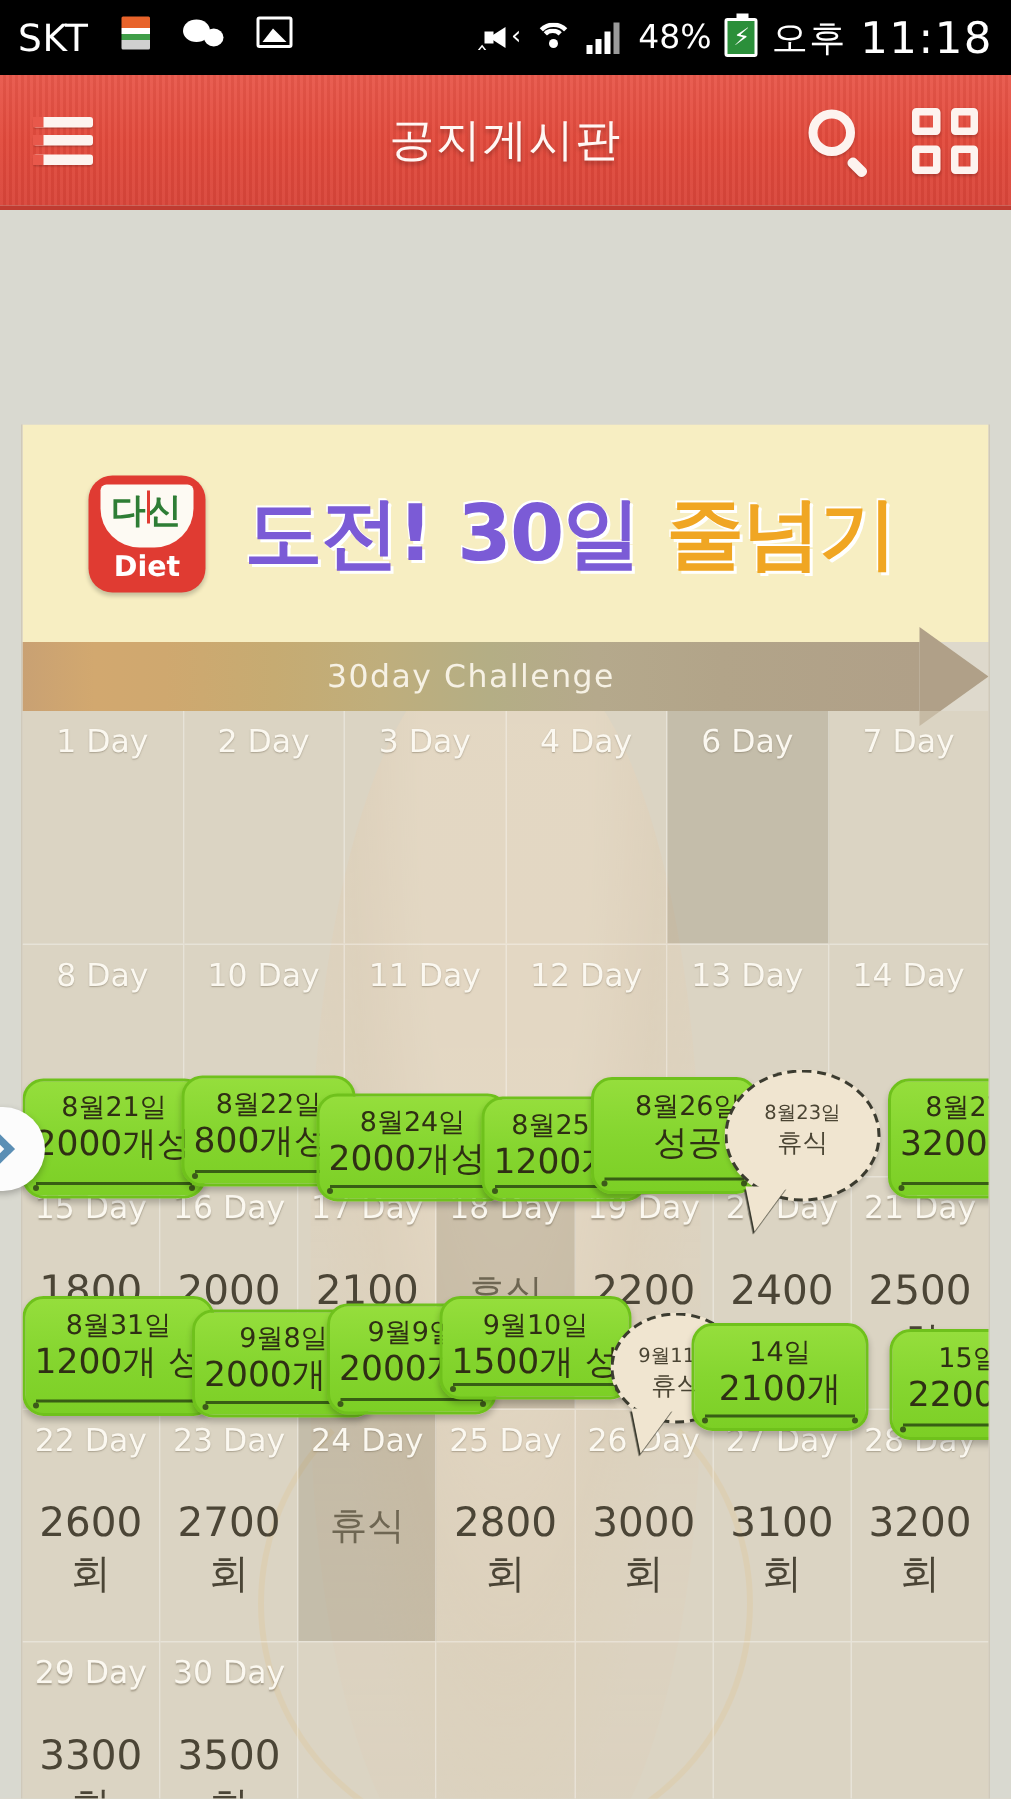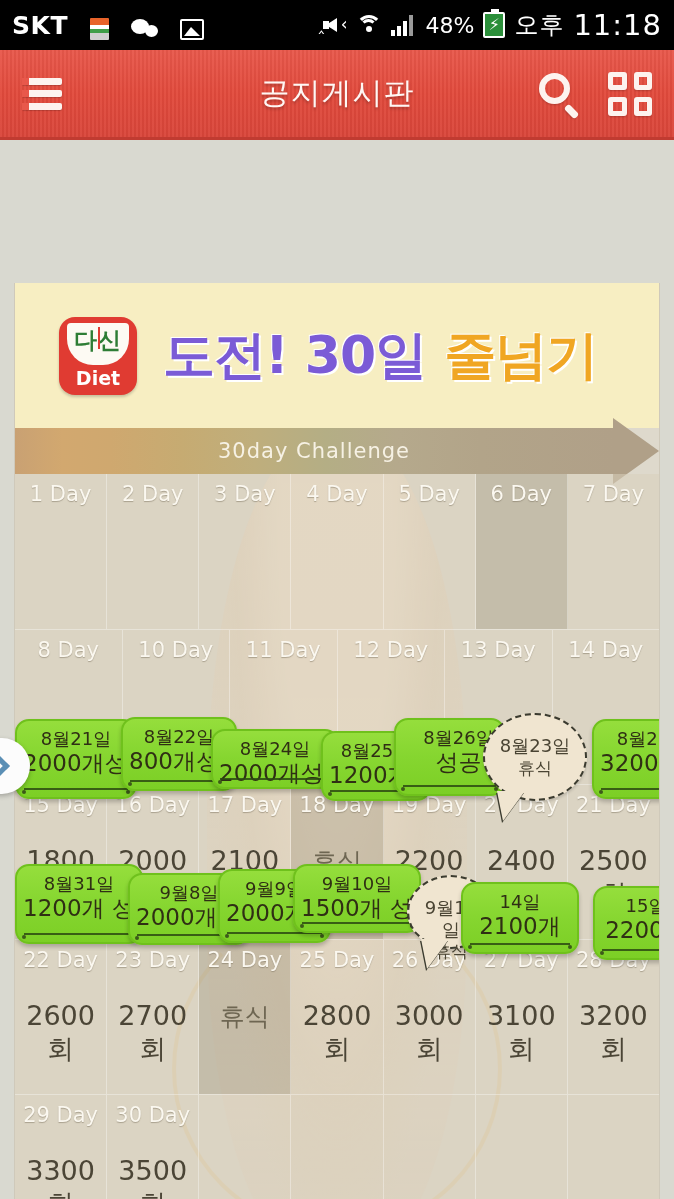--- a/index.html
+++ b/index.html
@@ -9,21 +9,21 @@
     font-family: "DejaVu Sans", "Liberation Sans", sans-serif;
     overflow: hidden;
   }
   .phone { position: relative; width: 674px; height: 1199px; overflow: hidden; }
 
   
   .statusbar {
     position: relative; height: 50px; background: #000; color: #fff;
     display: flex; align-items: center; padding: 0 12px;
   }
-  .sb-left { display: flex; align-items: flex-end; gap: 22px; font-weight: bold; }
+  .sb-left { display: flex; align-items: flex-start; gap: 22px; }
   .carrier { font-size: 25px; letter-spacing: .5px; }
   .sb-ic { display: inline-block; }
   .ic-flag { width: 19px; height: 22px; position: relative; overflow: hidden; border-radius: 1px;
      background: linear-gradient(#e8632a 0 34%, #ffffff 34% 52%, #3f9e49 52% 70%, #cfcfcf 70% 100%); }
   .ic-chat { width: 27px; height: 23px; position: relative; }
   .ic-chat .b1 { position: absolute; left:0; top:2px; width:18px; height:15px; background:#fff; border-radius:50%; }
   .ic-chat .b2 { position: absolute; right:0; top:8px; width:13px; height:12px; background:#fff; border-radius:50%; }
   .ic-photo { width: 24px; height: 21px; border: 2px solid #fff; border-radius: 2px; position: relative; overflow:hidden;}
   .ic-photo:after { content:""; position:absolute; left:2px; bottom:2px; width:0;height:0;
      border-left:7px solid transparent;border-right:9px solid transparent;border-bottom:9px solid #fff; }
@@ -127,21 +127,21 @@
   .sticker { position:absolute; background: linear-gradient(180deg,#95de3c 0%, #86d630 48%, #7ccf25 100%);
              border-radius: 14px; border: 2px solid #6fc11c; box-shadow: 0 3px 4px rgba(0,0,0,.22);
              color:#2f2f14; text-align:center; padding: 8px 6px 12px; }
   .sticker .l1 { font-size: 18px; line-height: 1.15; white-space: nowrap; }
   .sticker .l2 { font-size: 23px; line-height: 1.2; white-space: nowrap; }
   .sticker:after { content:""; position:absolute; left:7px; right:7px; bottom:7px; height:2px; background:#2c4a12; opacity:.85; }
   .sticker .pin { position:absolute; bottom:3px; width:4px; height:4px; background:#3d5a1a; border-radius:50%; }
   .sticker .pin.l { left:5px; } .sticker .pin.r { right:5px; }
   .bubble { position:absolute; background:#f0e5d0; border:2px dashed #3b3b2f; border-radius: 50%;
             text-align:center; color:#4a4433; padding: 20px 8px; box-shadow: 0 2px 3px rgba(0,0,0,.15); }
-  .bubble .l1 { font-size: 18px; line-height:1.2; }
+  .bubble .l1 { font-size: 13px; line-height:1.2; }
   .bubble .l2 { font-size: 17px; line-height:1.3; }
   .bubble .tail { position:absolute; left: 12px; bottom: -22px; width:0;height:0;
      border-left: 6px solid transparent; border-right: 22px solid transparent; border-top: 30px solid #f0e5d0;
      filter: drop-shadow(-1px 2px 0 #3b3b2f); }
 
   
   .navprev { position:absolute; left:-26px; top: 598px; width: 56px; height: 56px; background:#fcfcfc; border-radius:50%;
              box-shadow: 0 2px 5px rgba(0,0,0,.25); display:flex; align-items:center; justify-content:center; cursor:pointer; z-index: 40; }
   .navprev .chev { width: 14px; height: 14px; border-right: 5px solid #5b8fb5; border-top: 5px solid #5b8fb5;
              transform: rotate(45deg); margin-left:-4px; }
@@ -242,23 +242,20 @@
               </div>
               <div class="cell">
                 <div class="daylabel">2 Day</div>
               </div>
               <div class="cell">
                 <div class="daylabel">3 Day</div>
               </div>
               <div class="cell">
                 <div class="daylabel">4 Day</div>
               </div>
-              <div class="cell">
-                <div class="daylabel">5 Day</div>
-              </div>
               <div class="cell rest">
                 <div class="daylabel">6 Day</div>
               </div>
               <div class="cell">
                 <div class="daylabel">7 Day</div>
               </div>
             </div>
             <div class="row r2">
               <div class="cell">
                 <div class="daylabel">8 Day</div>
@@ -361,21 +358,21 @@
               <div class="l2">2000개성공</div>
               <span class="pin l"></span>
               <span class="pin r"></span>
             </div>
             <div class="sticker" style="left: 106px; top: 243px; width: 116px; height: 74px; z-index: 21;">
               <div class="l1">8월22일</div>
               <div class="l2">800개성공</div>
               <span class="pin l"></span>
               <span class="pin r"></span>
             </div>
-            <div class="sticker" style="left: 196px; top: 255px; width: 128px; height: 60px; z-index: 22;">
+            <div class="sticker" style="left: 196px; top: 255px; width: 128px; height: 72px; z-index: 22;">
               <div class="l1">8월24일</div>
               <div class="l2">2000개성공</div>
               <span class="pin l"></span>
               <span class="pin r"></span>
             </div>
             <div class="sticker" style="left: 306px; top: 257px; width: 110px; height: 70px; z-index: 23;">
               <div class="l1">8월25일</div>
               <div class="l2">1200개성</div>
               <span class="pin l"></span>
               <span class="pin r"></span>

